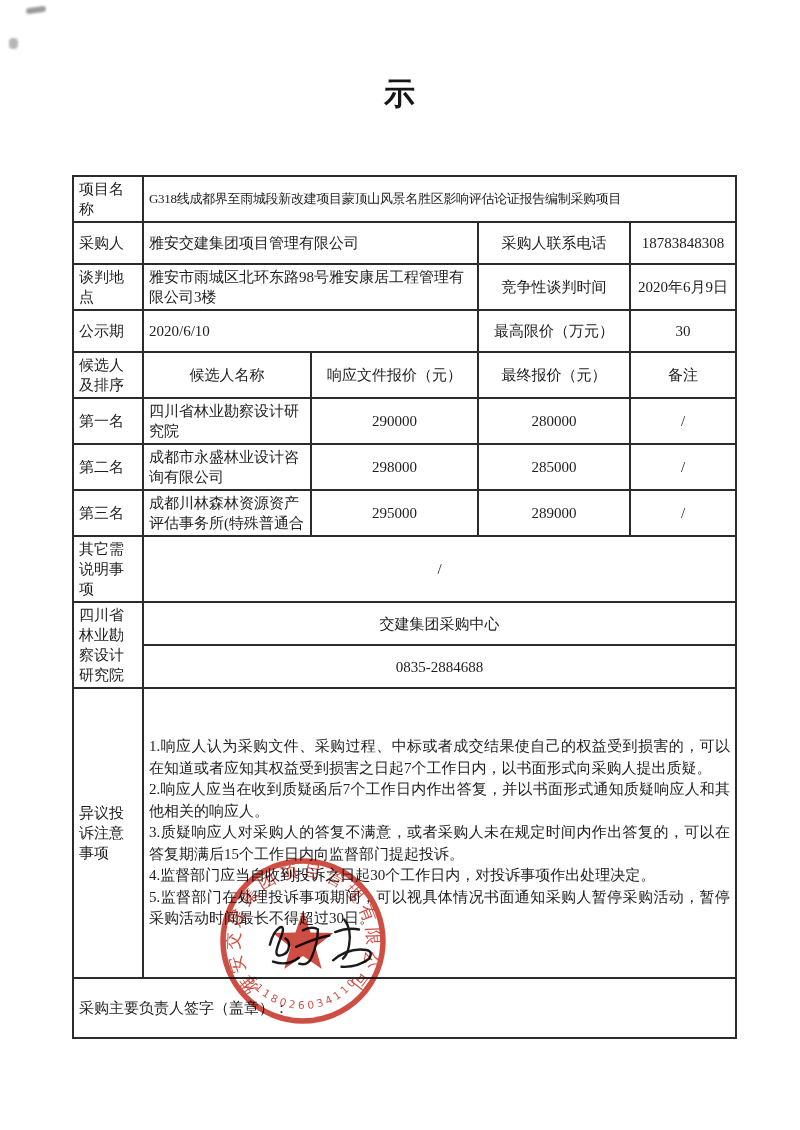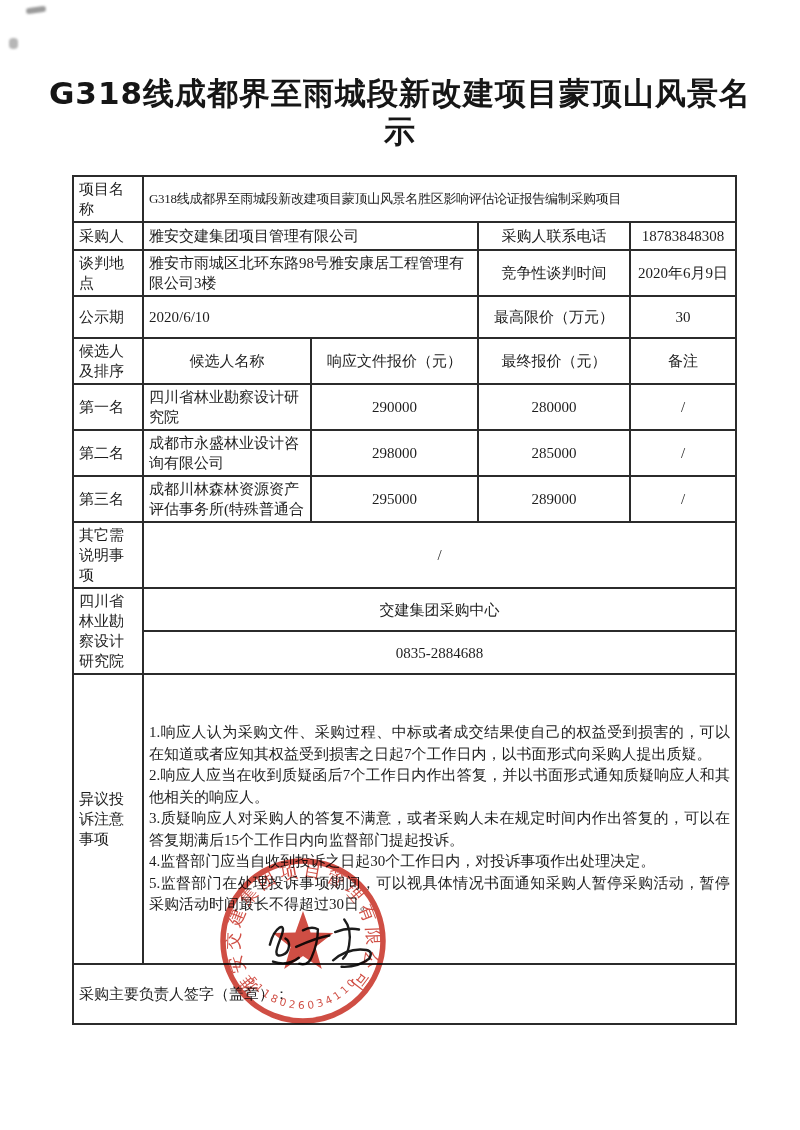--- a/index.html
+++ b/index.html
@@ -60,38 +60,37 @@
 </style>
 </head>
 <body>
 
 <div class="page">
 
   <div class="artifact a1"></div>
   <div class="artifact a2"></div>
 
   <div class="title">
-    <div>G318线成都界至雨城段新改建项目蒙顶山风景名</div>
     <div>示</div>
   </div>
 
   <table class="doc">
     <colgroup>
       <col style="width:70px">
         <col style="width:168px">
         <col style="width:167px">
       <col style="width:152px">
         <col style="width:106px">
     </colgroup>
     <tbody>
       <tr style="height:40px">
         <td class="lbl">项目名称</td>
         <td class="val small" colspan="4">G318线成都界至雨城段新改建项目蒙顶山风景名胜区影响评估论证报告编制采购项目</td>
       </tr>
-      <tr style="height:28px">
+      <tr style="height:42px">
         <td class="lbl">采购人</td>
         <td class="val" colspan="2">雅安交建集团项目管理有限公司</td>
         <td class="ctr">采购人联系电话</td>
         <td class="ctr">18783848308</td>
       </tr>
       <tr style="height:45px">
         <td class="lbl">谈判地点</td>
         <td class="val" colspan="2">雅安市雨城区北环东路98号雅安康居工程管理有限公司3楼</td>
         <td class="ctr">竞争性谈判时间</td>
         <td class="ctr">2020年6月9日</td>

